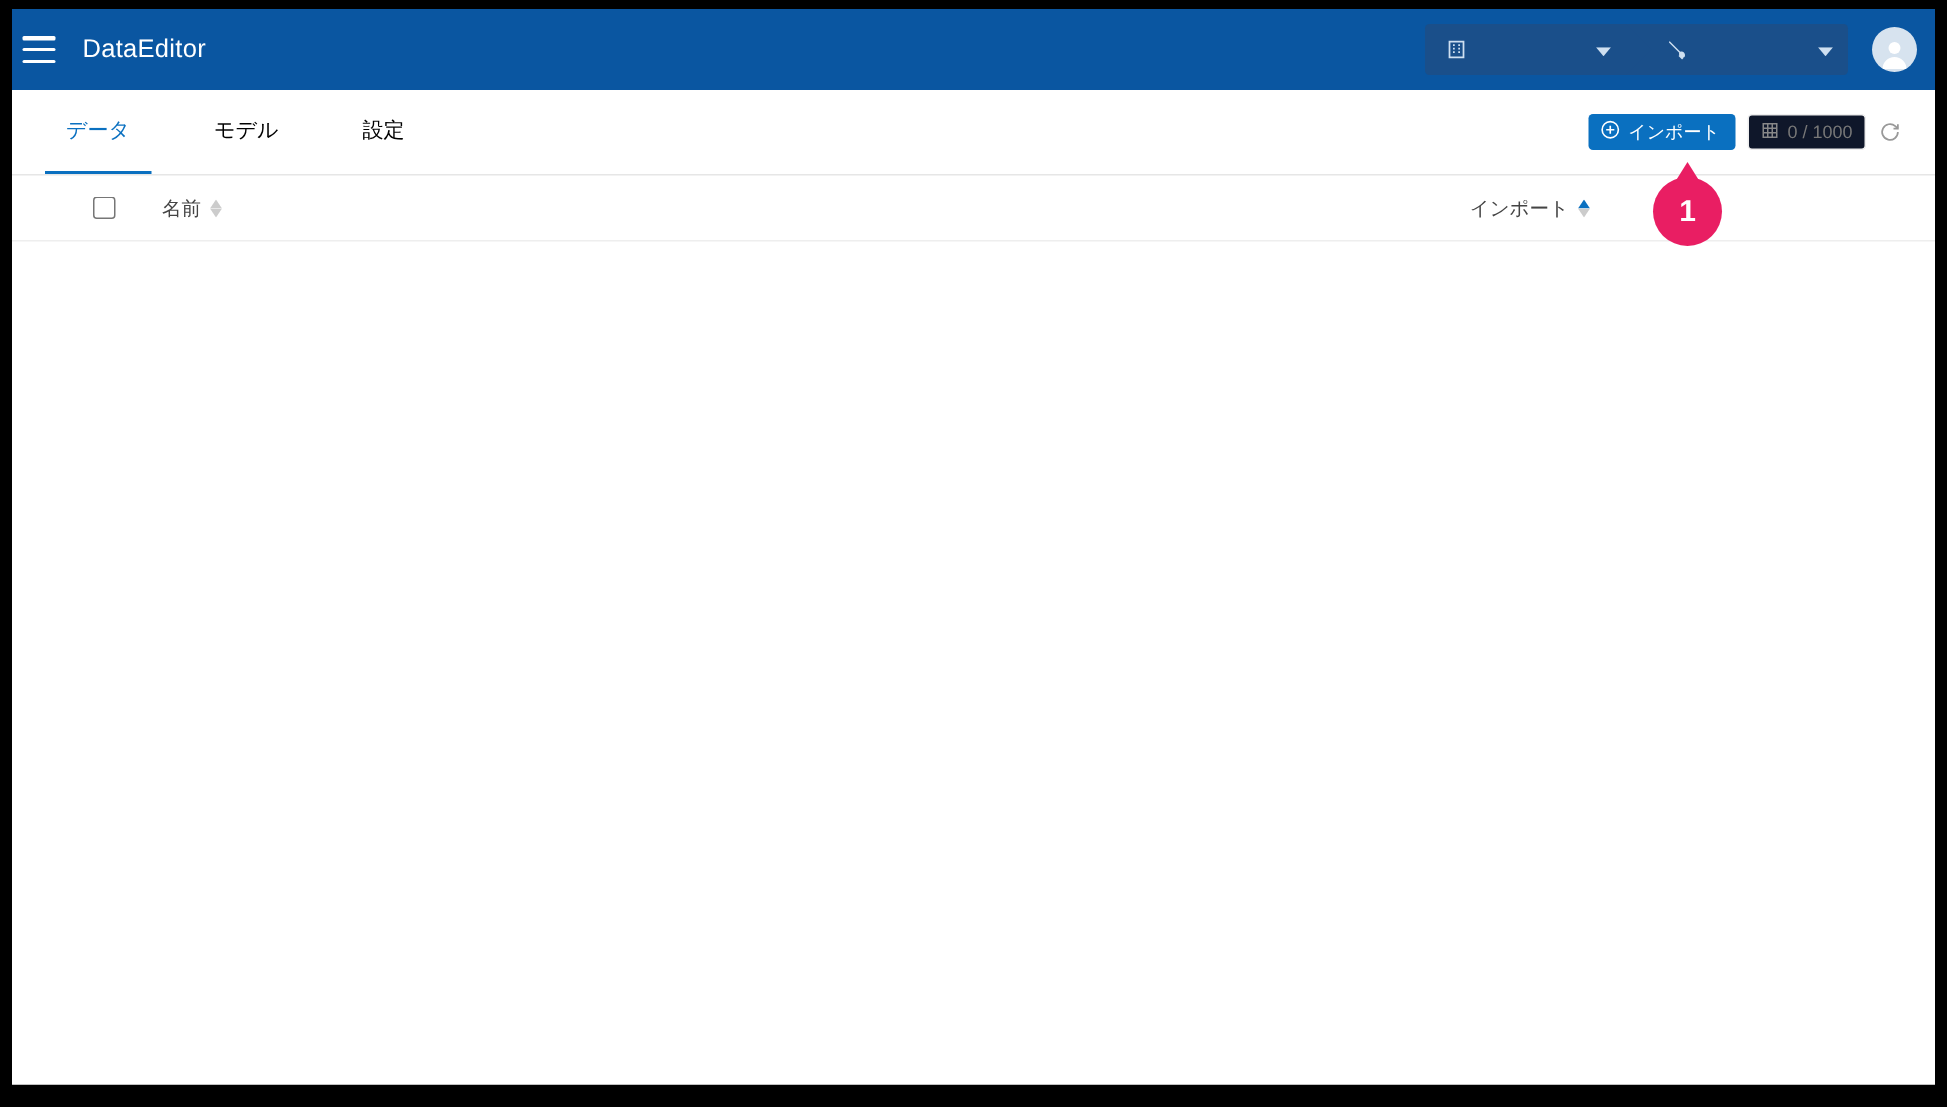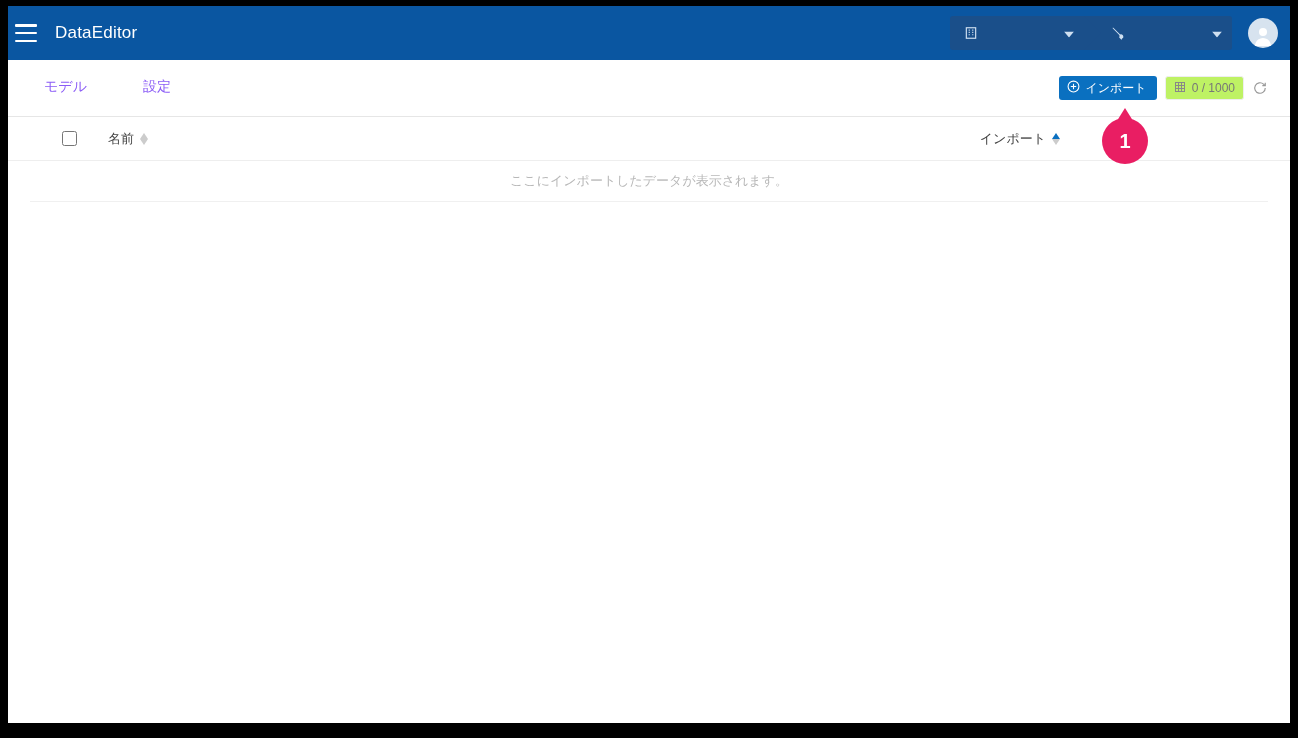--- a/index.html
+++ b/index.html
@@ -77,21 +77,21 @@
   padding: 0 22px 0 22px;
   border-bottom: 1px solid #e6e6e6;
 }
 .tabs { display: flex; align-items: flex-end; height: 100%; gap: 28px; }
 .tab {
   height: 100%;
   display: flex;
   align-items: center;
   padding: 0 14px;
   font-size: 14px;
-  color: #8b5cf6;
+  color: #000000;
   cursor: pointer;
   border-bottom: 2px solid transparent;
   position: relative;
 }
 .tab.active { color: #0a70c0; border-bottom-color: #0a70c0; }
 .tabbar-spacer { flex: 1; }
 .import-btn {
   background: #0a70c0;
   color: #fff;
   border: none;
@@ -100,21 +100,21 @@
   padding: 0 10px 0 8px;
   font-size: 12px;
   display: flex;
   align-items: center;
   gap: 6px;
   cursor: pointer;
   position: relative;
 }
 .count-pill {
   margin-left: 8px;
-  background: #bef264;
+  background: #0f172a;
   border: 1px solid #eee;
   border-radius: 3px;
   height: 24px;
   padding: 0 8px;
   font-size: 12px;
   color: #777;
   display: flex;
   align-items: center;
   gap: 6px;
 }
@@ -231,20 +231,23 @@
       <svg viewBox="0 0 24 24">
           <circle cx="12" cy="8" r="4"></circle>
           <path d="M4 22c0-4.4 3.6-8 8-8s8 3.6 8 8"></path>
         </svg>
     </div>
   </div>
 
   <div class="content">
     <div class="tabbar">
       <div class="tabs">
+        <div class="tab active">
+            <span>データ</span>
+          </div>
         <div class="tab">
             <span>モデル</span>
           </div>
         <div class="tab">
             <span>設定</span>
           </div>
       </div>
       <div class="tabbar-spacer"></div>
       <button class="import-btn">
         <span>
@@ -298,21 +301,20 @@
           <span class="sort-carets">
             <svg viewBox="0 0 8 6">
                 <path d="M0 6 L4 0 L8 6 Z" fill="#0a70c0"></path>
               </svg>
             <svg viewBox="0 0 8 6">
                 <path d="M0 0 L4 6 L8 0 Z" fill="#ccc"></path>
               </svg>
           </span>
         </div>
       </div>
-      <div class="empty-row">ここにインポートしたデータが表示されます。</div>
     </div>
   </div>
 
   <div class="callout" style="top:112px; left:1094px;">
     <div class="pin">
         <span>1</span>
       </div>
   </div>
 
 </div>

